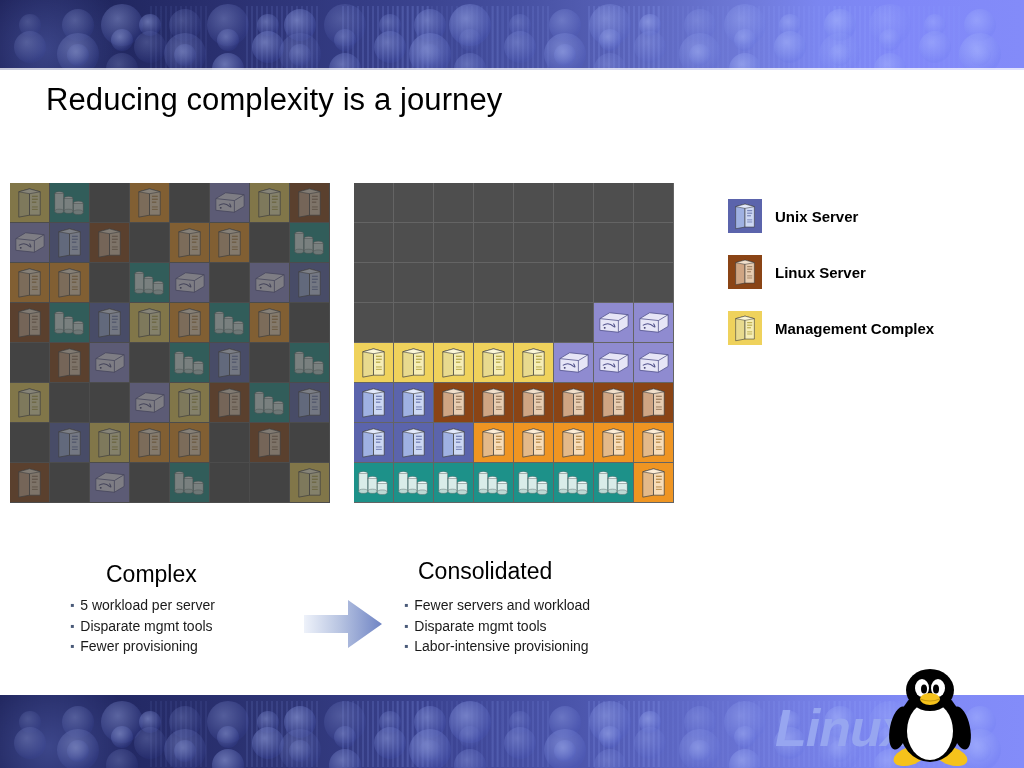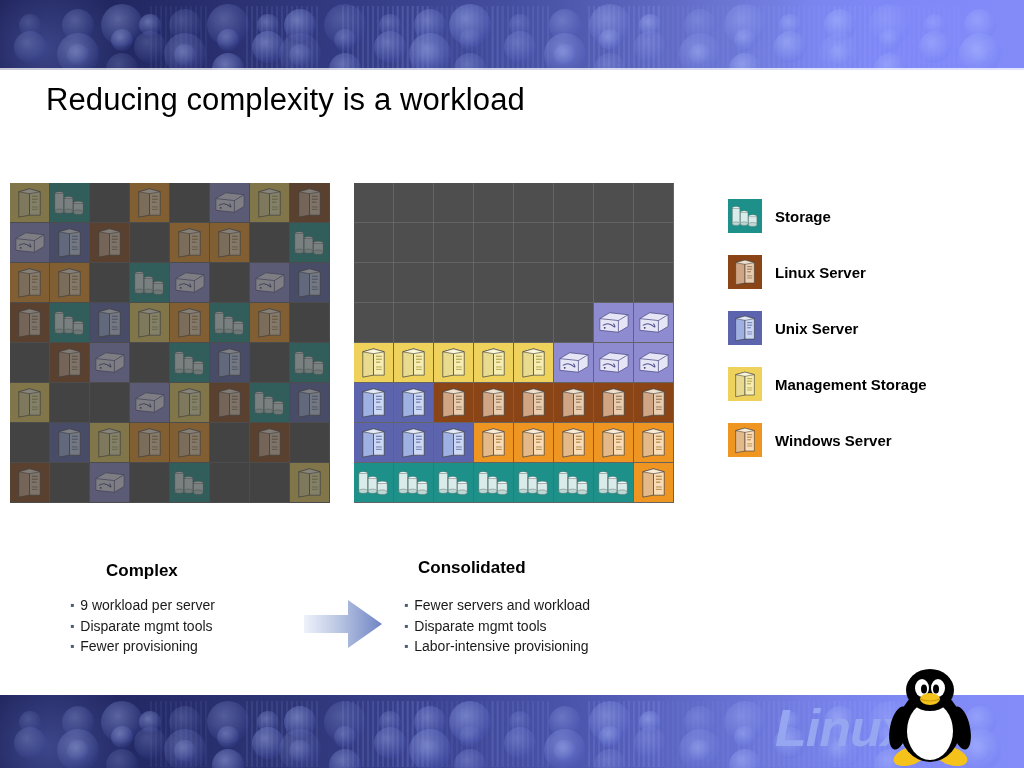--- a/index.html
+++ b/index.html
@@ -121,22 +121,22 @@
     margin-left: 13px;
     font-size: 15px;
     font-weight: bold;
     color: #000;
     white-space: nowrap;
   }
 
   
   .col-heading {
     position: absolute;
-    font-size: 17px;
-    font-weight: bold;
+    font-size: 23px;
+    font-weight: normal;
     color: #000;
     white-space: nowrap;
   }
   #heading-complex { left: 106px; top: 561px; }
   #heading-consolidated { left: 418px; top: 558px; }
 
   .bullets {
     position: absolute;
     list-style: none;
     margin: 0; padding: 0;
@@ -268,21 +268,21 @@
       <div class="bdot" style="left: 874px; top: 52.6px; width: 32px; height: 32px; opacity: 0.73;"></div>
       <div class="bdot" style="left: 924px; top: 14.4px; width: 22px; height: 22px; opacity: 0.59;"></div>
       <div class="bdot" style="left: 919px; top: 31px; width: 32px; height: 32px; opacity: 0.73;"></div>
       <div class="bdot" style="left: 964px; top: 9.4px; width: 32px; height: 32px; opacity: 0.73;"></div>
       <div class="bdot" style="left: 959px; top: 32.75px; width: 42px; height: 42px; opacity: 0.87;"></div>
       <div class="bdot" style="left: 969px; top: 44.1px; width: 22px; height: 22px; opacity: 0.45;"></div>
     </div>
   <div id="top-banner-edge"></div>
 </div>
 
-<div id="slide-title">Reducing complexity is a workload</div>
+<div id="slide-title">Reducing complexity is a journey</div>
 
 <div class="icon-grid" id="grid-complex">
     <div class="cell">
       <svg class="art" viewBox="0 0 40 40" preserveAspectRatio="none">
         <rect width="40" height="40" fill="#efd25c"></rect>
         <path d="M9 9 L20 6 L20 33 L9 35 Z" fill="#e8da8e" stroke="#3b3b3b" stroke-width="0.7"></path>
         <path d="M20 6 L31 9 L31 33 L20 33 Z" fill="#f7eeb6" stroke="#3b3b3b" stroke-width="0.7"></path>
         <path d="M9 9 L20 6 L31 9 L20 11 Z" fill="#fbf6d8" stroke="#3b3b3b" stroke-width="0.6"></path>
         <g fill="#a99830" opacity="0.75">
           <rect x="22.5" y="13" width="6" height="1.4"></rect>
@@ -1534,39 +1534,34 @@
           <rect x="22.5" y="26.5" width="6" height="1.1"></rect>
         </g>
       </svg>
     </div>
   </div>
 
 <div id="legend">
     <div class="legend-row">
       <div class="legend-swatch">
         <svg class="art" viewBox="0 0 40 40" preserveAspectRatio="none">
-          <rect width="40" height="40" fill="#1d9189"></rect>
-          <g>
-            <ellipse cx="9.5" cy="11" rx="4.5" ry="2.142857142857143" fill="#f2fbfa" stroke="#5e6b6b" stroke-width="0.5"></ellipse>
-            <rect x="5" y="11" width="9" height="18" fill="#d9ece9" stroke="#5e6b6b" stroke-width="0.5"></rect>
-            <ellipse cx="9.5" cy="29" rx="4.5" ry="2.142857142857143" fill="#bcd8d4" stroke="#5e6b6b" stroke-width="0.5"></ellipse>
-          </g>
-          <g>
-            <ellipse cx="19" cy="16" rx="4.5" ry="2.142857142857143" fill="#f2fbfa" stroke="#5e6b6b" stroke-width="0.5"></ellipse>
-            <rect x="14.5" y="16" width="9" height="13" fill="#d9ece9" stroke="#5e6b6b" stroke-width="0.5"></rect>
-            <ellipse cx="19" cy="29" rx="4.5" ry="2.142857142857143" fill="#bcd8d4" stroke="#5e6b6b" stroke-width="0.5"></ellipse>
-          </g>
-          <g>
-            <ellipse cx="29" cy="21" rx="5" ry="2.380952380952381" fill="#f2fbfa" stroke="#5e6b6b" stroke-width="0.5"></ellipse>
-            <rect x="24" y="21" width="10" height="9" fill="#d9ece9" stroke="#5e6b6b" stroke-width="0.5"></rect>
-            <ellipse cx="29" cy="30" rx="5" ry="2.380952380952381" fill="#bcd8d4" stroke="#5e6b6b" stroke-width="0.5"></ellipse>
+          <rect width="40" height="40" fill="#5b64ac"></rect>
+          <path d="M9 9 L20 6 L20 33 L9 35 Z" fill="#9fb1e2" stroke="#3b3b3b" stroke-width="0.7"></path>
+          <path d="M20 6 L31 9 L31 33 L20 33 Z" fill="#cdd8f4" stroke="#3b3b3b" stroke-width="0.7"></path>
+          <path d="M9 9 L20 6 L31 9 L20 11 Z" fill="#e2e9fb" stroke="#3b3b3b" stroke-width="0.6"></path>
+          <g fill="#5c6aa5" opacity="0.75">
+            <rect x="22.5" y="13" width="6" height="1.4"></rect>
+            <rect x="22.5" y="16" width="6" height="1.4"></rect>
+            <rect x="22.5" y="19" width="4.5" height="1.4"></rect>
+            <rect x="22.5" y="24" width="6" height="1.1"></rect>
+            <rect x="22.5" y="26.5" width="6" height="1.1"></rect>
           </g>
         </svg>
       </div>
-      <div class="legend-label">Storage</div>
+      <div class="legend-label">Unix Server</div>
     </div>
     <div class="legend-row">
       <div class="legend-swatch">
         <svg class="art" viewBox="0 0 40 40" preserveAspectRatio="none">
           <rect width="40" height="40" fill="#8a4415"></rect>
           <path d="M9 9 L20 6 L20 33 L9 35 Z" fill="#cfa583" stroke="#3b3b3b" stroke-width="0.7"></path>
           <path d="M20 6 L31 9 L31 33 L20 33 Z" fill="#e8cdb1" stroke="#3b3b3b" stroke-width="0.7"></path>
           <path d="M9 9 L20 6 L31 9 L20 11 Z" fill="#f0dfcb" stroke="#3b3b3b" stroke-width="0.6"></path>
           <g fill="#8a6a4a" opacity="0.75">
             <rect x="22.5" y="13" width="6" height="1.4"></rect>
@@ -1575,80 +1570,44 @@
             <rect x="22.5" y="24" width="6" height="1.1"></rect>
             <rect x="22.5" y="26.5" width="6" height="1.1"></rect>
           </g>
         </svg>
       </div>
       <div class="legend-label">Linux Server</div>
     </div>
     <div class="legend-row">
       <div class="legend-swatch">
         <svg class="art" viewBox="0 0 40 40" preserveAspectRatio="none">
-          <rect width="40" height="40" fill="#5b64ac"></rect>
-          <path d="M9 9 L20 6 L20 33 L9 35 Z" fill="#9fb1e2" stroke="#3b3b3b" stroke-width="0.7"></path>
-          <path d="M20 6 L31 9 L31 33 L20 33 Z" fill="#cdd8f4" stroke="#3b3b3b" stroke-width="0.7"></path>
-          <path d="M9 9 L20 6 L31 9 L20 11 Z" fill="#e2e9fb" stroke="#3b3b3b" stroke-width="0.6"></path>
-          <g fill="#5c6aa5" opacity="0.75">
-            <rect x="22.5" y="13" width="6" height="1.4"></rect>
-            <rect x="22.5" y="16" width="6" height="1.4"></rect>
-            <rect x="22.5" y="19" width="4.5" height="1.4"></rect>
-            <rect x="22.5" y="24" width="6" height="1.1"></rect>
-            <rect x="22.5" y="26.5" width="6" height="1.1"></rect>
-          </g>
-        </svg>
-      </div>
-      <div class="legend-label">Unix Server</div>
-    </div>
-    <div class="legend-row">
-      <div class="legend-swatch">
-        <svg class="art" viewBox="0 0 40 40" preserveAspectRatio="none">
           <rect width="40" height="40" fill="#efd25c"></rect>
           <path d="M9 9 L20 6 L20 33 L9 35 Z" fill="#e8da8e" stroke="#3b3b3b" stroke-width="0.7"></path>
           <path d="M20 6 L31 9 L31 33 L20 33 Z" fill="#f7eeb6" stroke="#3b3b3b" stroke-width="0.7"></path>
           <path d="M9 9 L20 6 L31 9 L20 11 Z" fill="#fbf6d8" stroke="#3b3b3b" stroke-width="0.6"></path>
           <g fill="#a99830" opacity="0.75">
             <rect x="22.5" y="13" width="6" height="1.4"></rect>
             <rect x="22.5" y="16" width="6" height="1.4"></rect>
             <rect x="22.5" y="19" width="4.5" height="1.4"></rect>
             <rect x="22.5" y="24" width="6" height="1.1"></rect>
             <rect x="22.5" y="26.5" width="6" height="1.1"></rect>
           </g>
         </svg>
       </div>
-      <div class="legend-label">Management Storage</div>
-    </div>
-    <div class="legend-row">
-      <div class="legend-swatch">
-        <svg class="art" viewBox="0 0 40 40" preserveAspectRatio="none">
-          <rect width="40" height="40" fill="#ef9522"></rect>
-          <path d="M9 9 L20 6 L20 33 L9 35 Z" fill="#e3b989" stroke="#3b3b3b" stroke-width="0.7"></path>
-          <path d="M20 6 L31 9 L31 33 L20 33 Z" fill="#f8ddb8" stroke="#3b3b3b" stroke-width="0.7"></path>
-          <path d="M9 9 L20 6 L31 9 L20 11 Z" fill="#fcecd6" stroke="#3b3b3b" stroke-width="0.6"></path>
-          <g fill="#a9762f" opacity="0.75">
-            <rect x="22.5" y="13" width="6" height="1.4"></rect>
-            <rect x="22.5" y="16" width="6" height="1.4"></rect>
-            <rect x="22.5" y="19" width="4.5" height="1.4"></rect>
-            <rect x="22.5" y="24" width="6" height="1.1"></rect>
-            <rect x="22.5" y="26.5" width="6" height="1.1"></rect>
-          </g>
-        </svg>
-      </div>
-      <div class="legend-label">Windows Server</div>
+      <div class="legend-label">Management Complex</div>
     </div>
   </div>
 
 <div class="col-heading" id="heading-complex">Complex</div>
 <div class="col-heading" id="heading-consolidated">Consolidated</div>
 
 <ul class="bullets" id="bullets-complex">
     <li>
       <span class="bullet-mark">▪</span>
-      <span>9 workload per server</span>
+      <span>5 workload per server</span>
     </li>
     <li>
       <span class="bullet-mark">▪</span>
       <span>Disparate mgmt  tools</span>
     </li>
     <li>
       <span class="bullet-mark">▪</span>
       <span>Fewer provisioning</span>
     </li>
   </ul>

